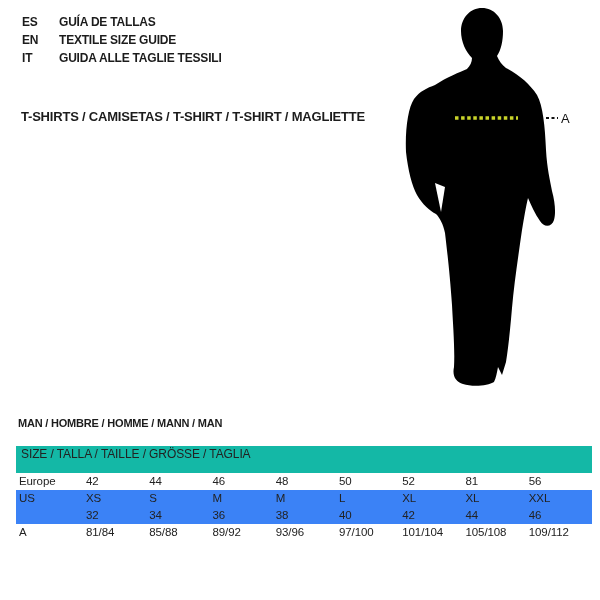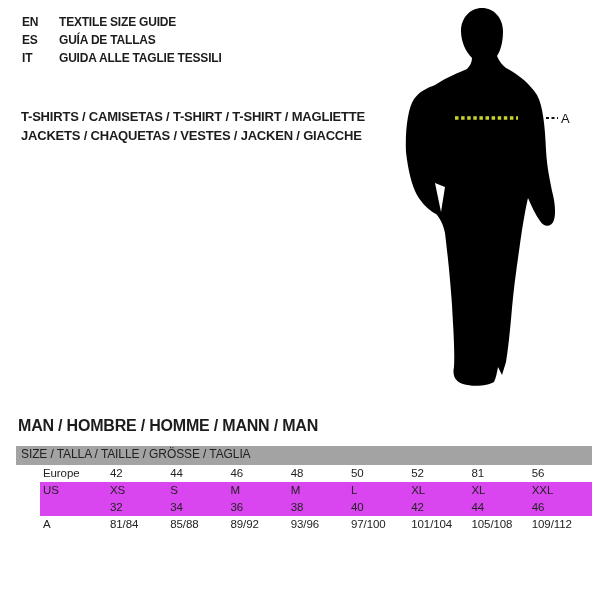--- a/index.html
+++ b/index.html
@@ -9,54 +9,53 @@
   }
   
   .lang-block{position:absolute;left:22px;top:13px;font-weight:bold;font-size:12px;line-height:18px;letter-spacing:-0.2px;}
   .lang-row{display:flex;}
   .lang-code{width:37px;}
   
   .categories{position:absolute;left:21px;top:107px;font-weight:bold;font-size:13px;line-height:19px;letter-spacing:-0.2px;}
   
   .figure-wrap{position:absolute;left:400px;top:0;width:200px;height:400px;}
   
-  .man-title{position:absolute;left:18px;top:417px;font-weight:bold;font-size:16px;letter-spacing:-0.2px;}
+  .man-title{position:absolute;left:18px;top:417px;font-weight:bold;font-size:11px;letter-spacing:-0.2px;}
   
   .size-table{position:absolute;left:16px;top:446px;width:576px;font-size:11.5px;color:#222;letter-spacing:-0.1px;}
-  .thead{height:19px;line-height:16px;background:#a3a3a3;padding-left:5px;font-size:12px;color:#222;}
-  .trow{display:grid;grid-template-columns:70px repeat(8,1fr);height:17px;line-height:17px;margin-left:24px;}
-  .trow.band{background:#d946ef;}
+  .thead{height:27px;line-height:16px;background:#14b8a6;padding-left:5px;font-size:12px;color:#222;}
+  .trow{display:grid;grid-template-columns:70px repeat(8,1fr);height:17px;line-height:17px;}
+  .trow.band{background:#3b82f6;}
   .tlabel{padding-left:3px;text-align:left;}
   .tcell{}
   
   .footnote{position:absolute;left:20px;top:546px;font-weight:bold;font-size:12px;letter-spacing:-0.2px;}
 </style>
 </head>
 <body>
 
 <div class="canvas">
 
   <div class="lang-block">
     <div class="lang-row">
+      <span class="lang-code">ES</span>
+      <span>GUÍA DE TALLAS</span>
+    </div>
+    <div class="lang-row">
       <span class="lang-code">EN</span>
       <span>TEXTILE SIZE GUIDE</span>
-    </div>
-    <div class="lang-row">
-      <span class="lang-code">ES</span>
-      <span>GUÍA DE TALLAS</span>
     </div>
     <div class="lang-row">
       <span class="lang-code">IT</span>
       <span>GUIDA ALLE TAGLIE TESSILI</span>
     </div>
   </div>
 
   <div class="categories">
     <div>T-SHIRTS / CAMISETAS / T-SHIRT / T-SHIRT / MAGLIETTE</div>
-    <div>JACKETS / CHAQUETAS / VESTES / JACKEN / GIACCHE</div>
   </div>
 
   <div class="figure-wrap">
     <svg width="200" height="400" viewBox="0 0 200 400" xmlns="http://www.w3.org/2000/svg">
       <path fill="#000000" d="
         M 82 8
         C 94 8 103 18 103 31
         C 103 41 101 50 97 56
         C 99 61 102 65 106 68
         C 118 74 130 84 137 95

